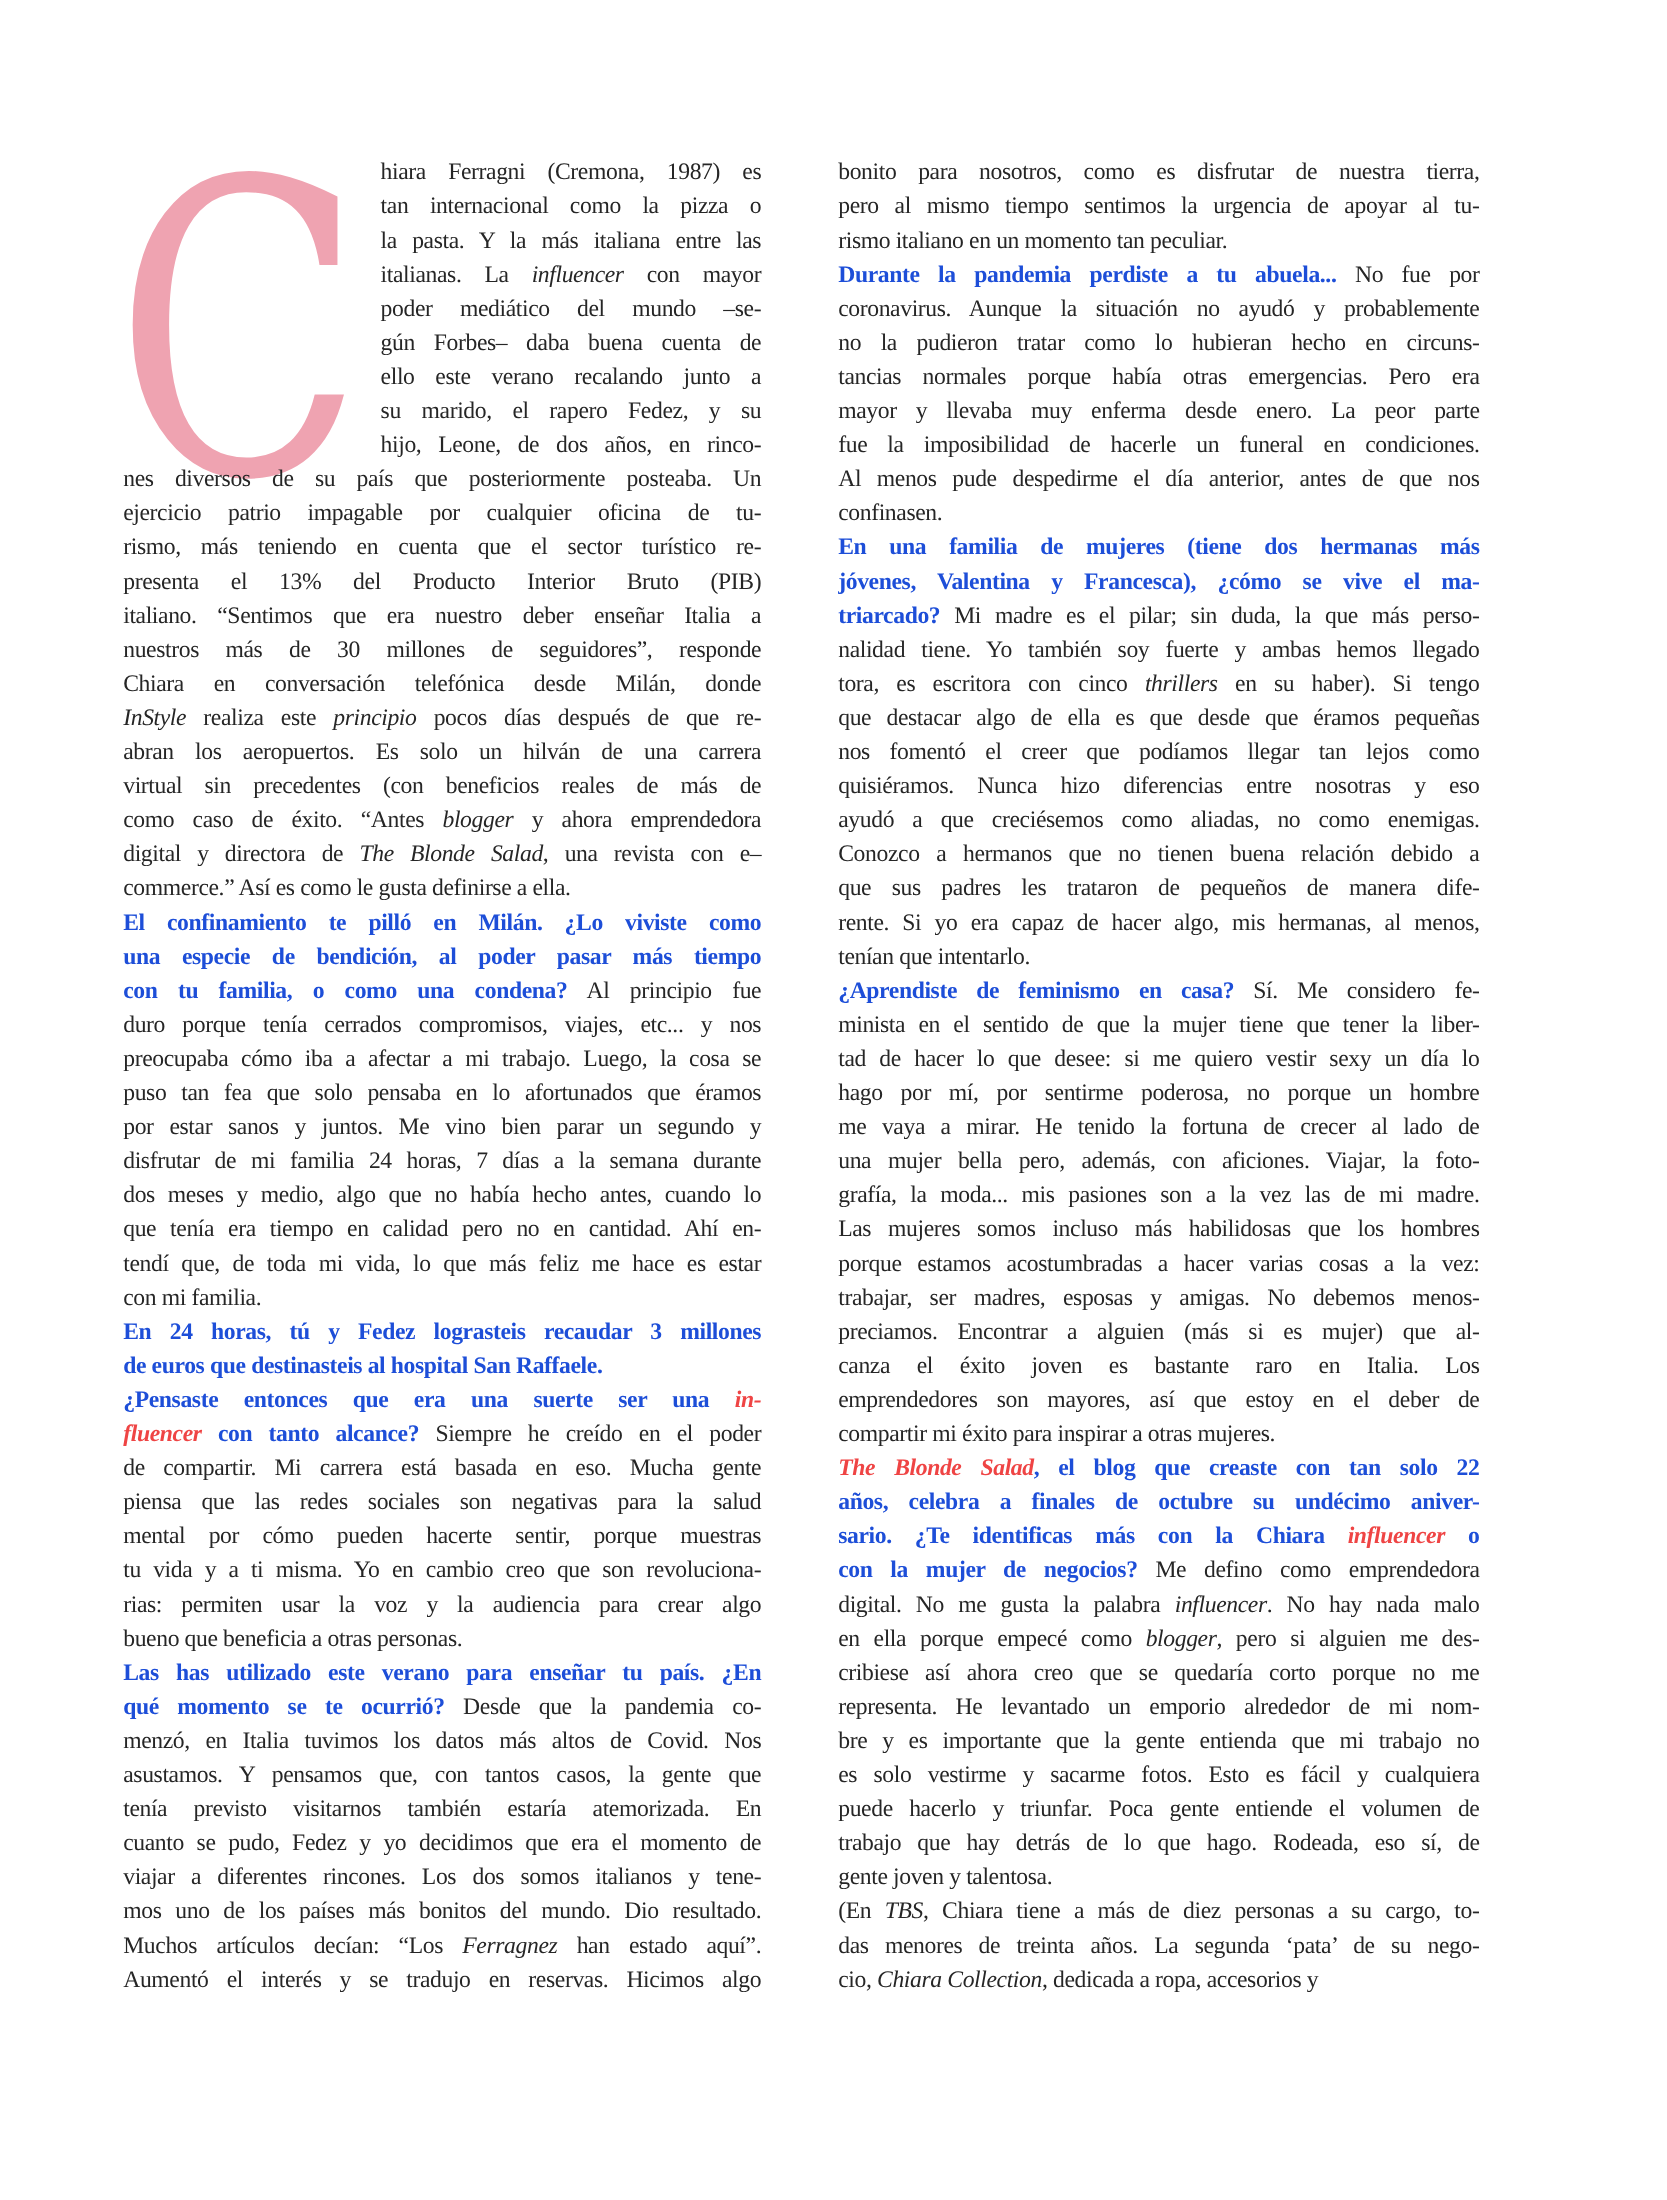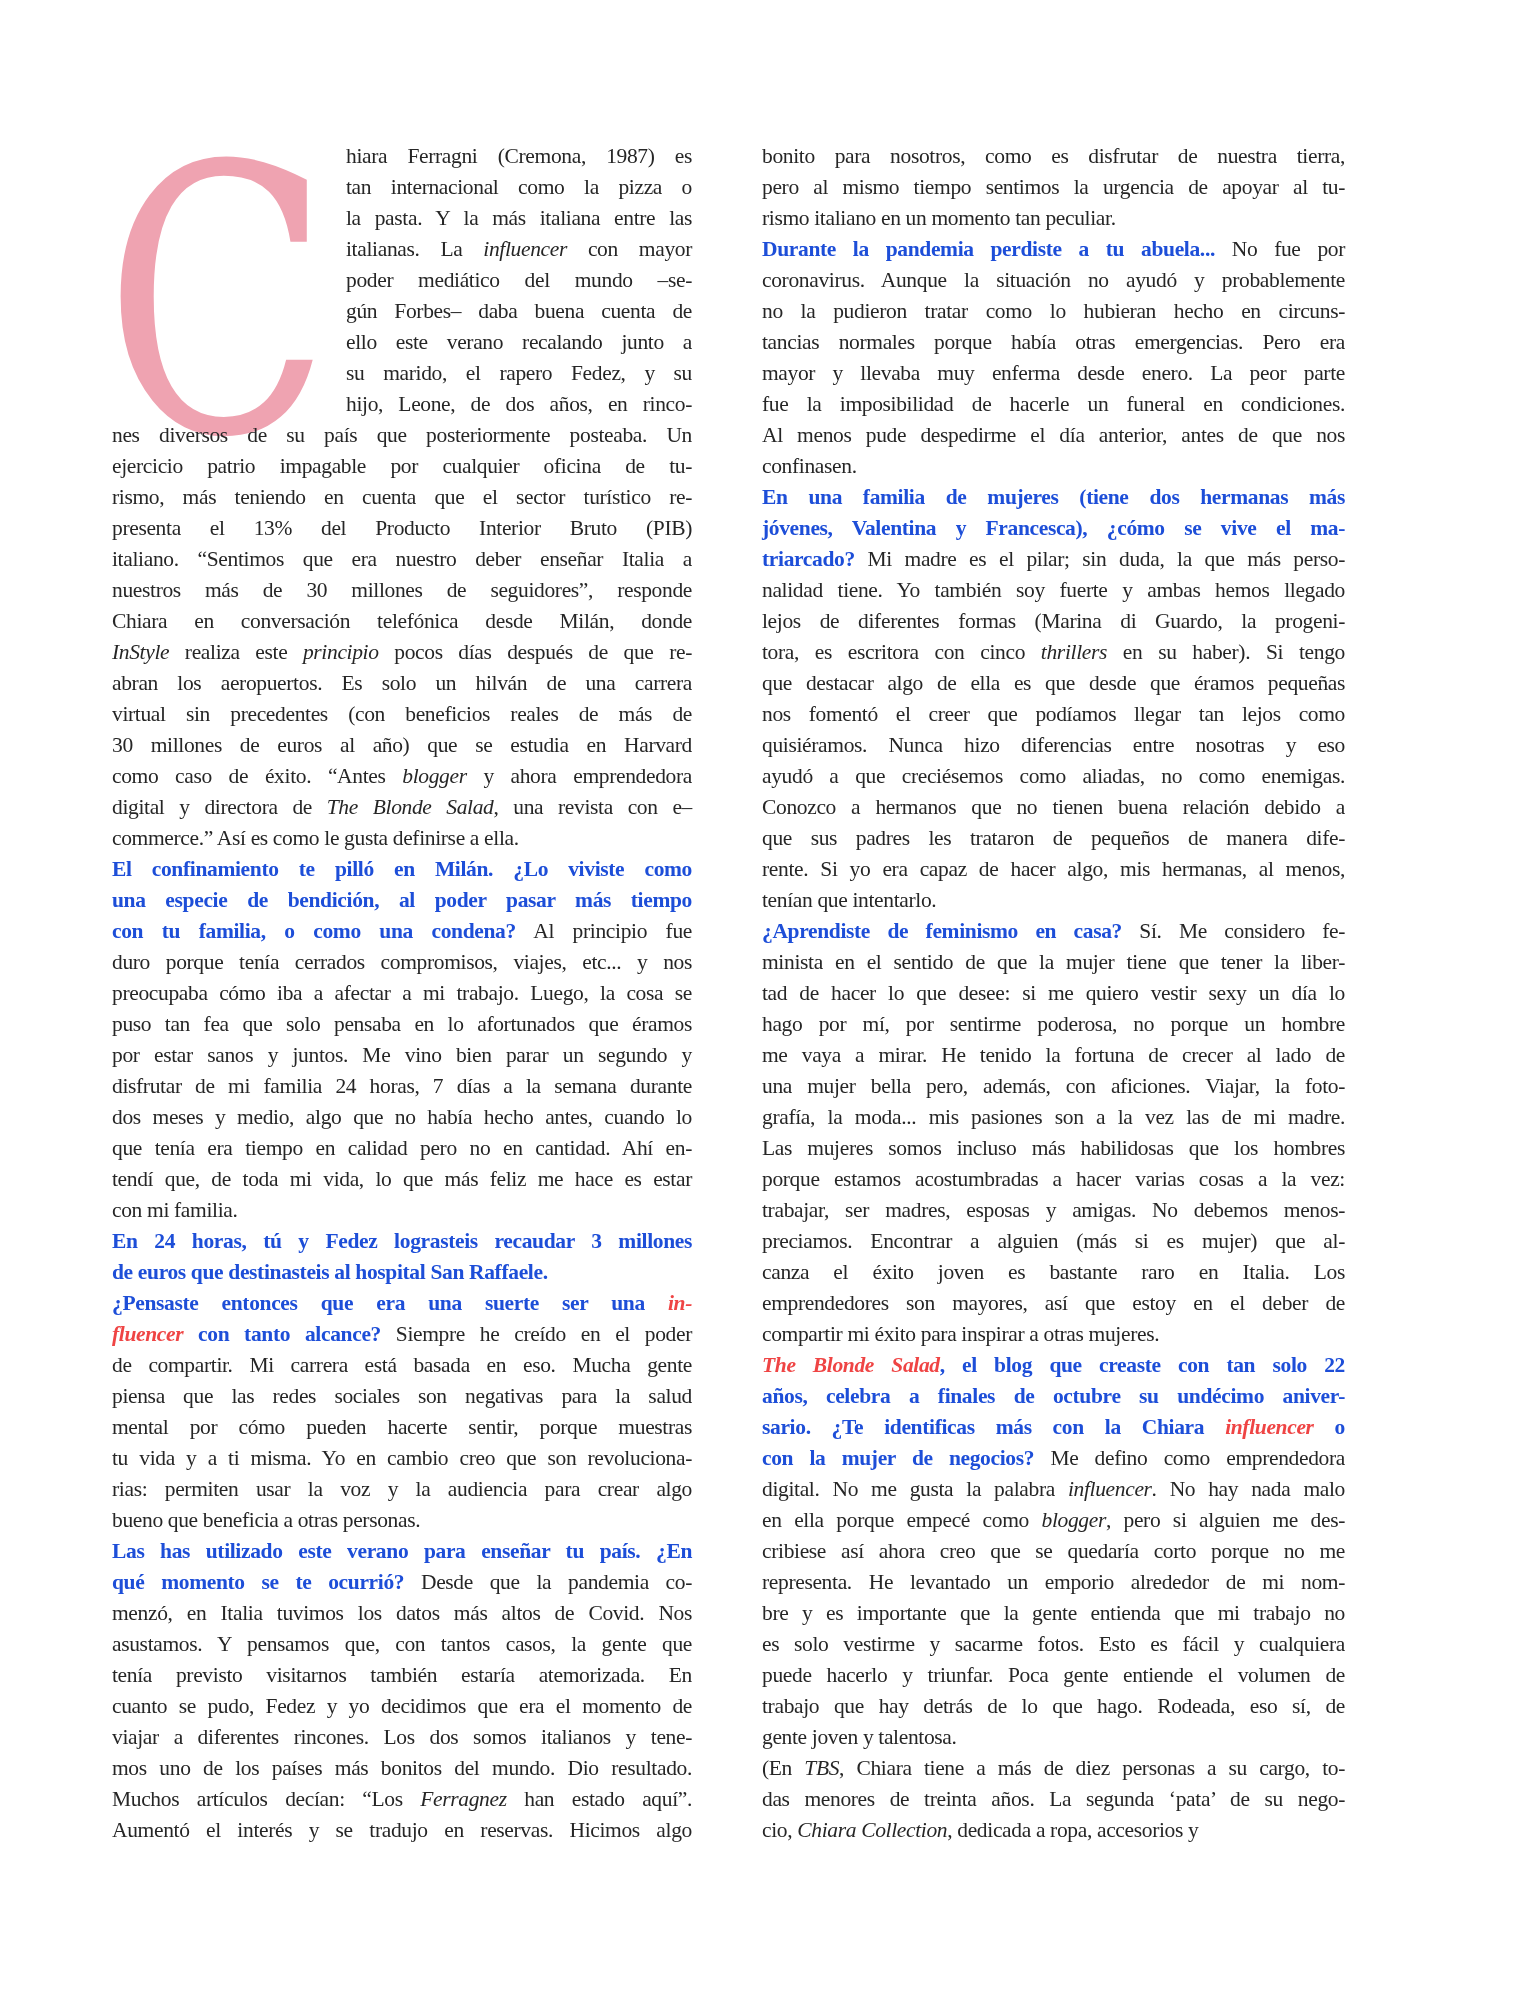--- a/index.html
+++ b/index.html
@@ -50,21 +50,20 @@
       <div class="line"><span>nes diversos de su país que posteriormente posteaba. Un</span></div>
       <div class="line"><span>ejercicio patrio impagable por cualquier oficina de tu-</span></div>
       <div class="line"><span>rismo, más teniendo en cuenta que el sector turístico re-</span></div>
       <div class="line"><span>presenta el 13% del Producto Interior Bruto (PIB)</span></div>
       <div class="line"><span>italiano. “Sentimos que era nuestro deber enseñar Italia a</span></div>
       <div class="line"><span>nuestros más de 30 millones de seguidores”, responde</span></div>
       <div class="line"><span>Chiara en conversación telefónica desde Milán, donde</span></div>
       <div class="line"><span class="i">InStyle</span><span> realiza este </span><span class="i">principio</span><span> pocos días después de que re-</span></div>
       <div class="line"><span>abran los aeropuertos. Es solo un hilván de una carrera</span></div>
       <div class="line"><span>virtual sin precedentes (con beneficios reales de más de</span></div>
-      <div class="line"><span>30 millones de euros al año) que se estudia en Harvard</span></div>
       <div class="line"><span>como caso de éxito. “Antes </span><span class="i">blogger</span><span> y ahora emprendedora</span></div>
       <div class="line"><span>digital y directora de </span><span class="i">The Blonde Salad</span><span>, una revista con e–</span></div>
       <div class="line last"><span>commerce.” Así es como le gusta definirse a ella.</span></div>
       <div class="line"><span class="b">El confinamiento te pilló en Milán. ¿Lo viviste como</span></div>
       <div class="line"><span class="b">una especie de bendición, al poder pasar más tiempo</span></div>
       <div class="line"><span class="b">con tu familia, o como una condena?</span><span> Al principio fue</span></div>
       <div class="line"><span>duro porque tenía cerrados compromisos, viajes, etc... y nos</span></div>
       <div class="line"><span>preocupaba cómo iba a afectar a mi trabajo. Luego, la cosa se</span></div>
       <div class="line"><span>puso tan fea que solo pensaba en lo afortunados que éramos</span></div>
       <div class="line"><span>por estar sanos y juntos. Me vino bien parar un segundo y</span></div>
@@ -103,21 +102,20 @@
       <div class="line"><span>no la pudieron tratar como lo hubieran hecho en circuns-</span></div>
       <div class="line"><span>tancias normales porque había otras emergencias. Pero era</span></div>
       <div class="line"><span>mayor y llevaba muy enferma desde enero. La peor parte</span></div>
       <div class="line"><span>fue la imposibilidad de hacerle un funeral en condiciones.</span></div>
       <div class="line"><span>Al menos pude despedirme el día anterior, antes de que nos</span></div>
       <div class="line last"><span>confinasen.</span></div>
       <div class="line"><span class="b">En una familia de mujeres (tiene dos hermanas más</span></div>
       <div class="line"><span class="b">jóvenes, Valentina y Francesca), ¿cómo se vive el ma-</span></div>
       <div class="line"><span class="b">triarcado?</span><span> Mi madre es el pilar; sin duda, la que más perso-</span></div>
       <div class="line"><span>nalidad tiene. Yo también soy fuerte y ambas hemos llegado</span></div>
-      <div class="line"><span>lejos de diferentes formas (Marina di Guardo, la progeni-</span></div>
       <div class="line"><span>tora, es escritora con cinco </span><span class="i">thrillers</span><span> en su haber). Si tengo</span></div>
       <div class="line"><span>que destacar algo de ella es que desde que éramos pequeñas</span></div>
       <div class="line"><span>nos fomentó el creer que podíamos llegar tan lejos como</span></div>
       <div class="line"><span>quisiéramos. Nunca hizo diferencias entre nosotras y eso</span></div>
       <div class="line"><span>ayudó a que creciésemos como aliadas, no como enemigas.</span></div>
       <div class="line"><span>Conozco a hermanos que no tienen buena relación debido a</span></div>
       <div class="line"><span>que sus padres les trataron de pequeños de manera dife-</span></div>
       <div class="line"><span>rente. Si yo era capaz de hacer algo, mis hermanas, al menos,</span></div>
       <div class="line last"><span>tenían que intentarlo.</span></div>
       <div class="line"><span class="b">¿Aprendiste de feminismo en casa?</span><span>  Sí. Me considero fe-</span></div>

